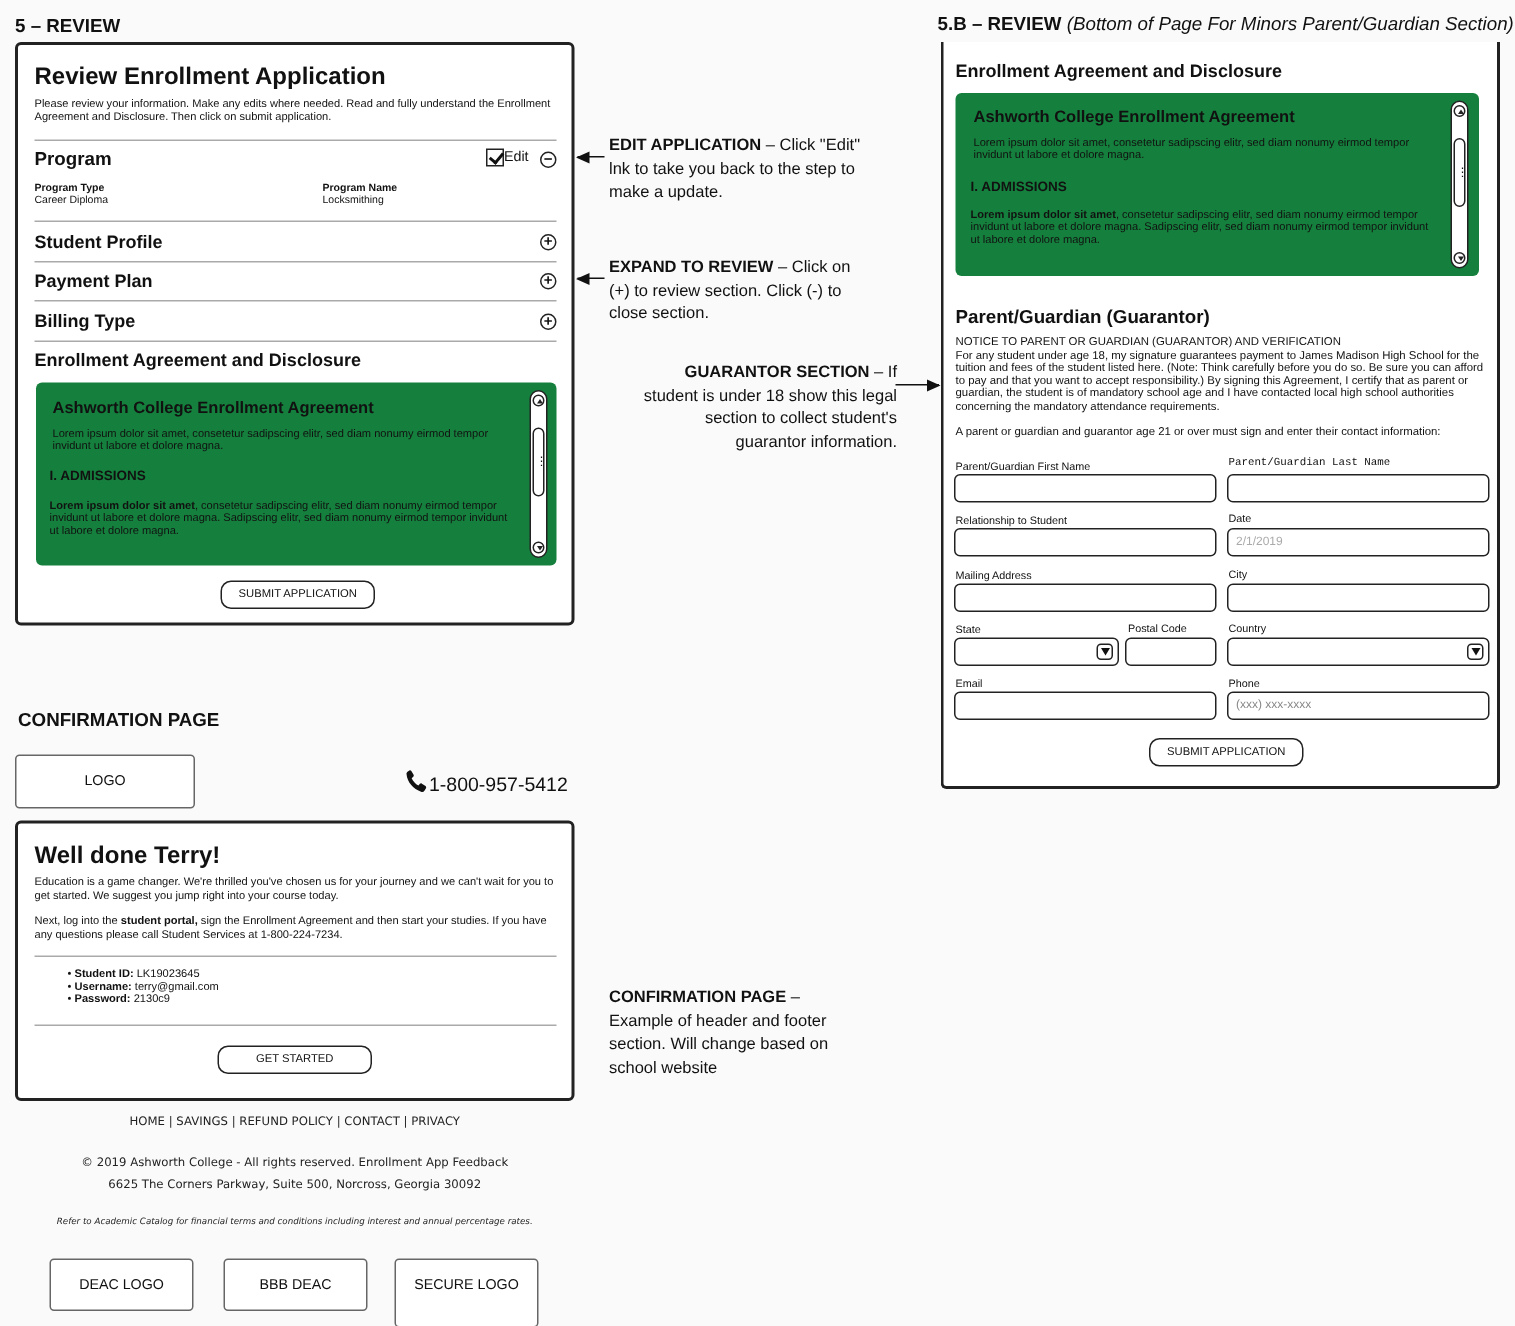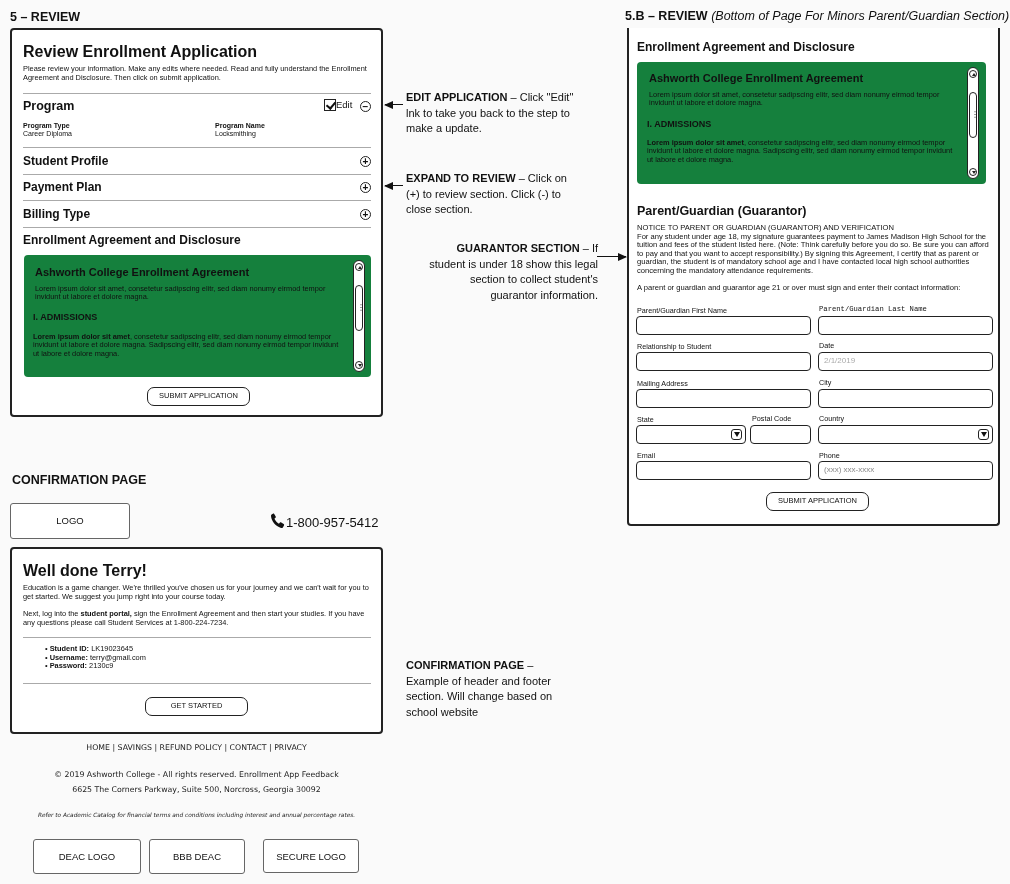--- a/index.html
+++ b/index.html
@@ -217,15 +217,15 @@
   <span>HOME</span> |
   <span>SAVINGS</span> |
   <span>REFUND POLICY</span> |
   <span>CONTACT</span> |
   <span>PRIVACY</span>
 </div>
 <div class="foot" style="left:0;top:770px;width:393px;font-size:7.8px;">© 2019 Ashworth College - All rights reserved. Enrollment App Feedback</div>
 <div class="foot" style="left:0;top:785px;width:393px;font-size:7.8px;">6625 The Corners Parkway, Suite 500, Norcross, Georgia 30092</div>
 <div class="foot" style="left:0;top:812px;width:393px;font-size:5.8px;font-style:italic;">Refer to Academic Catalog for financial terms and conditions including interest and annual percentage rates.</div>
 
-<div class="logo-box" style="left:33px;top:839px;width:108px;height:35px;line-height:33px;">DEAC LOGO</div>
+<div class="logo-box" style="left:33px;top:839px;width:96px;height:35px;line-height:33px;">DEAC LOGO</div>
 <div class="logo-box" style="left:149px;top:839px;width:96px;height:35px;line-height:33px;">BBB DEAC</div>
-<div class="logo-box" style="left:263px;top:839px;width:96px;height:34px;line-height:33px;">SECURE LOGO</div>
+<div class="logo-box" style="left:263px;top:839px;width:96px;height:46px;line-height:33px;">SECURE LOGO</div>
 
 </body></html>

